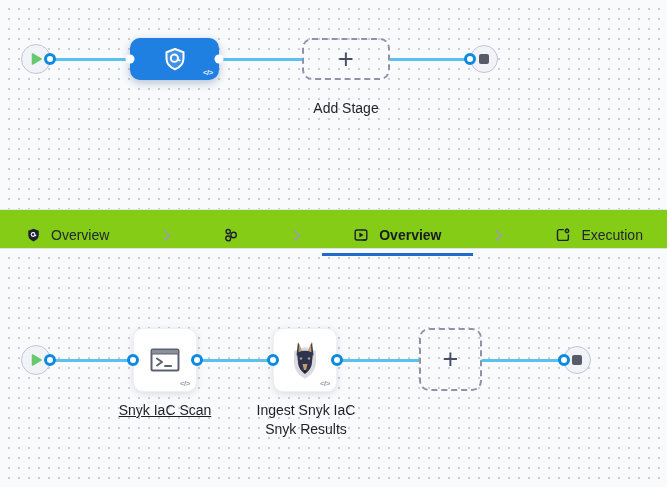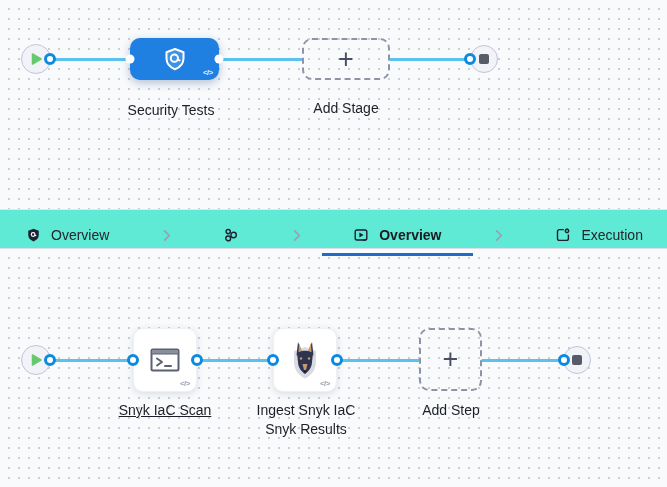--- a/index.html
+++ b/index.html
@@ -49,21 +49,21 @@
 
   .code-badge { position:absolute; right:6px; bottom:3px; font-size:8px;
     letter-spacing:-.5px; font-weight:700; }
   .code-badge.on-blue  { color:rgba(255,255,255,.85); }
   .code-badge.on-white { color:#a0a5b1; }
 
   .node-label { position:absolute; text-align:center; font-size:14px;
     line-height:19px; color:#1e2028; z-index:2; }
 
   
-  .tabbar { height:40px; background:#5eead4; border-top:1px solid #e4e6ec;
+  .tabbar { height:40px; background:#84cc16; border-top:1px solid #e4e6ec;
     border-bottom:1px solid #dcdee8; display:flex; align-items:center;
     justify-content:space-between; padding:12px 24px 0 26px; position:relative; z-index:6; }
   .tab { position:relative; height:39px; display:flex; align-items:center; gap:10px;
     font-size:14px; font-weight:500; color:#22262e; cursor:pointer; white-space:nowrap; }
   .tab.active { font-weight:700; color:#181b22; }
   .tab.active::after { content:""; position:absolute; left:-31px; right:-31px;
     bottom:-1px; height:3px; background:#1f6bc9; }
   .tab svg { flex:0 0 auto; }
   .chev { display:flex; align-items:center; }
 </style>
@@ -100,21 +100,20 @@
 
   <div class="add-box" style="left:302px; top:38px; width:88px; height:42px;">
     <span class="plus">+</span>
   </div>
 
   <div class="round-node end-node" style="left:470px; top:45px;">
     <span class="stop-square"></span>
   </div>
   <div class="ring" style="left:470px; top:59px;"></div>
 
-  <div class="node-label" style="left:101px; top:101px; width:140px;">Security Tests</div>
   <div class="node-label" style="left:299px; top:99px; width:94px;">Add Stage</div>
 </div>
 
 <div class="tabbar">
 
   <div class="tab">
     <span style="display:flex;">
       <svg width="15" height="16" viewBox="0 0 16 16" fill="none">
         <path d="M8 1.4 L13.6 3.5 V8 C13.6 11.4 11.2 13.6 8 14.8 C4.8 13.6 2.4 11.4 2.4 8 V3.5 Z" fill="#1d2130"></path>
         <circle cx="7.6" cy="7.4" r="2" stroke="#fff" stroke-width="1.2" fill="none"></circle>
@@ -229,14 +228,13 @@
     <span class="plus">+</span>
   </div>
 
   <div class="round-node end-node" style="left:563px; top:97px;">
     <span class="stop-square"></span>
   </div>
   <div class="ring" style="left:564px; top:111px;"></div>
 
   <div class="node-label" style="left:105px; top:152px; width:120px;text-decoration:underline;">Snyk IaC Scan</div>
   <div class="node-label" style="left:243px; top:152px; width:126px;">Ingest Snyk IaC Snyk Results</div>
-  <div class="node-label" style="left:409px; top:152px; width:84px;">Add Step</div>
 </div>
 
 </body></html>

